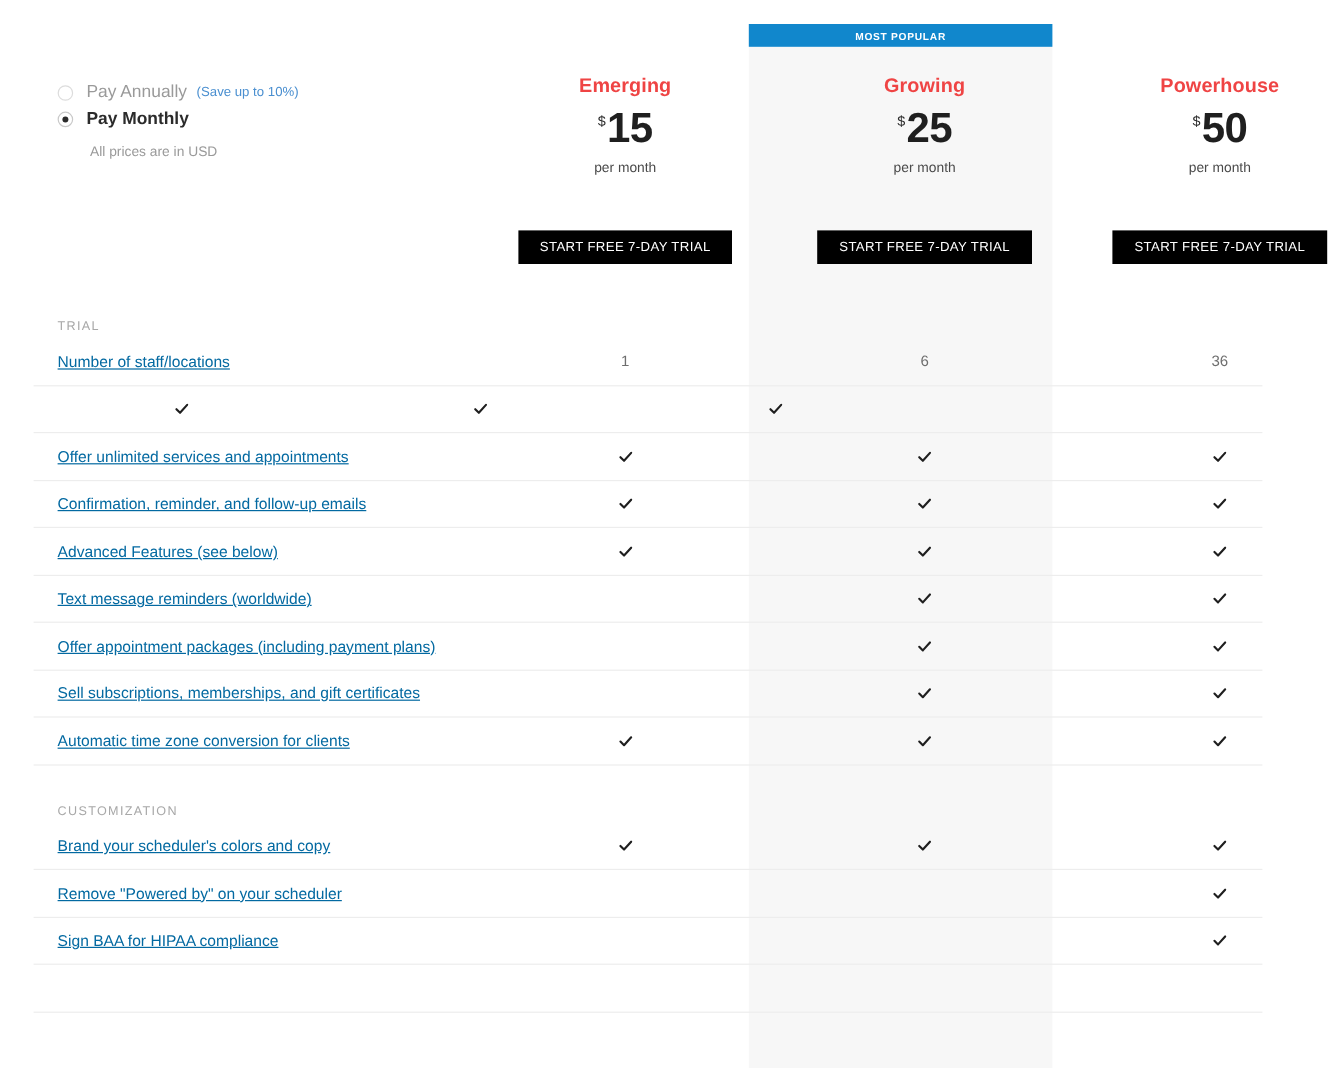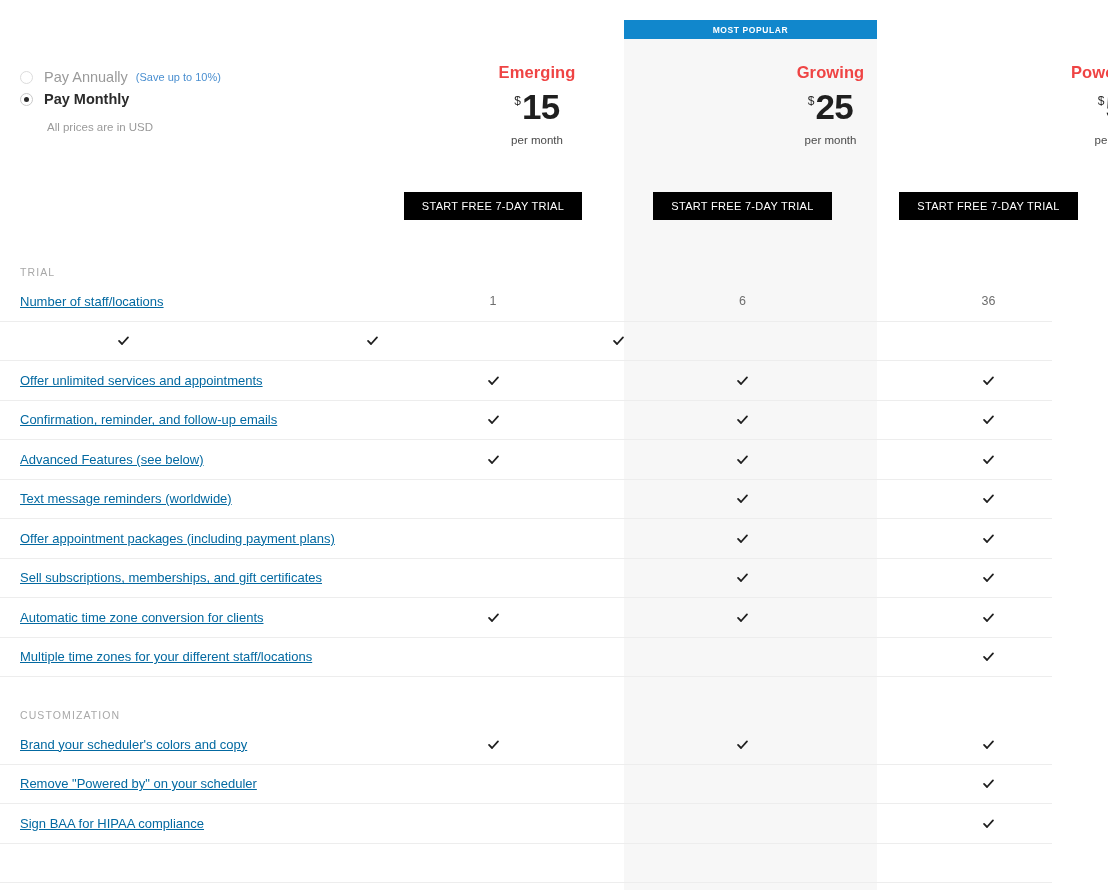--- a/index.html
+++ b/index.html
@@ -9,20 +9,21 @@
     background: #ffffff;
     font-family: "Liberation Sans", sans-serif;
     color: #3c3c3c;
     overflow: hidden;
   }
 
   .page {
     position: relative;
     width: 1052px;
     height: 890px;
+    padding-left: 28px;
   }
 
   
   .highlight-band {
     position: absolute;
     left: 624px;
     top: 39px;
     width: 253px;
     bottom: 0;
     background: #f7f7f7;
@@ -46,21 +47,20 @@
     z-index: 2;
   }
 
   
   .header {
     position: relative;
     z-index: 1;
     display: flex;
     height: 180px;
     padding-top: 39px;
-    gap: 44px;
   }
 
   .col-feature { width: 370px; flex: 0 0 370px; }
   .col-plan    { width: 246px; flex: 0 0 246px; }
   .col-plan-mid{ width: 253px; flex: 0 0 253px; }
   .col-plan-last{ width: 239px; flex: 0 0 239px; }
 
   
   .billing {
     padding-left: 20px;
@@ -444,30 +444,20 @@
           <svg class="check" viewBox="0 0 16 16">
             <path d="M2.5 8.6 L6.2 12.3 L13.5 4.2"></path>
           </svg>
         </div>
         <div class="col-plan-last cell-val">
           <svg class="check" viewBox="0 0 16 16">
             <path d="M2.5 8.6 L6.2 12.3 L13.5 4.2"></path>
           </svg>
         </div>
       </div>
-      <div class="row">
-        <div class="cell-feature">Multiple time zones for your different staff/locations</div>
-        <div class="col-plan cell-val"></div>
-        <div class="col-plan-mid cell-val"></div>
-        <div class="col-plan-last cell-val">
-          <svg class="check" viewBox="0 0 16 16">
-            <path d="M2.5 8.6 L6.2 12.3 L13.5 4.2"></path>
-          </svg>
-        </div>
-      </div>
       <div class="row gap-row no-border">
         <div class="col-feature"></div>
         <div class="col-plan"></div>
         <div class="col-plan-mid"></div>
         <div class="col-plan-last"></div>
       </div>
       <div class="section-head">
         <div class="label col-feature">CUSTOMIZATION</div>
         <div class="col-plan"></div>
         <div class="col-plan-mid"></div>

